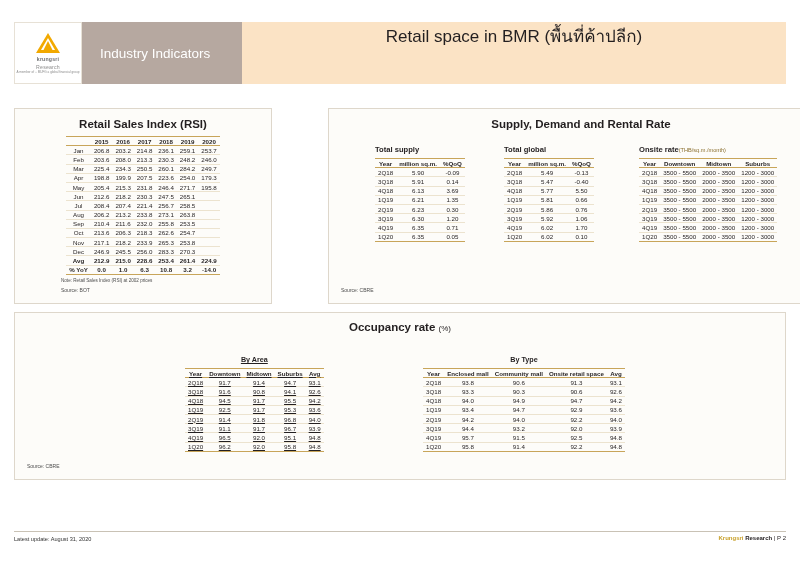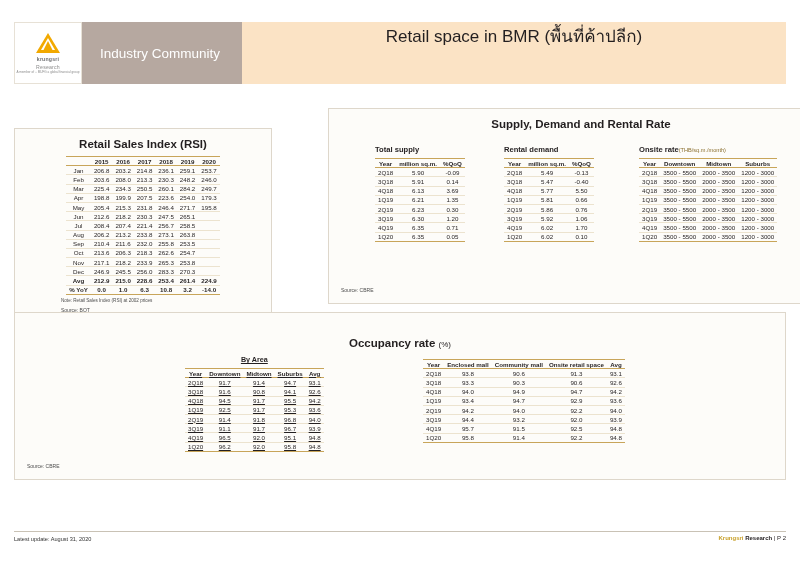--- a/index.html
+++ b/index.html
@@ -79,28 +79,28 @@
           <path d="M13 6 L20 18 L6 18 Z" fill="#ffffff"></path>
           <path d="M13 9 L17.5 18 L8.5 18 Z" fill="#f2a900"></path>
         </svg>
       </span>
       <span class="logo-text">krungsri</span>
       <span class="logo-text" style="color:#8d8d8d;font-weight:normal">Research</span>
       <span class="logo-sub">A member of ○ MUFG
 a global financial group</span>
     </div>
     <div class="ind-box">
-      <span>Industry Community</span>
+      <span>Industry Indicators</span>
     </div>
     <div class="title-box">
       <span>Retail space in BMR (พื้นที่ค้าปลีก)</span>
     </div>
   </div>
 
-  <div class="panel" style="left:14px; top:108px; width:258px; height:196px;margin-top:20px;">
+  <div class="panel" style="left:14px; top:108px; width:258px; height:196px;">
     <div class="panel-title" style="margin-top:9px;">Retail Sales Index (RSI)</div>
     <div style="display:flex;justify-content:center;margin-top:6px;">
       <table class="grid rsi-table">
         <thead>
           <tr>
               <th class="lbl"></th>
               <th>2015</th>
               <th>2016</th>
               <th>2017</th>
               <th>2018</th>
@@ -294,21 +294,21 @@
             <tr>
               <td class="lbl">1Q20</td>
               <td>6.35</td>
               <td>0.05</td>
             </tr>
           </tbody>
       </table>
     </div>
 
     <div style="position:absolute; left:175px; top:36px;">
-      <div class="sub-head">Rental demand</div>
+      <div class="sub-head">Total global</div>
       <table class="grid" style="margin-top:4px;">
         <thead>
             <tr>
               <th class="lbl">Year</th>
               <th>million sq.m.</th>
               <th>%QoQ</th>
             </tr>
           </thead>
         <tbody>
             <tr>
@@ -418,21 +418,21 @@
               <td>1200 - 3000</td>
             </tr>
           </tbody>
       </table>
     </div>
 
     <div class="source" style="position:absolute; left:12px; bottom:10px;">Source: CBRE</div>
   </div>
 
   <div class="panel" style="left:14px; top:312px; width:772px; height:168px;">
-    <div class="panel-title" style="margin-top:24px;">
+    <div class="panel-title" style="margin-top:8px;">
       <span>Occupancy rate</span>
       <span style="font-weight:normal;font-size:8px;">(%)</span>
     </div>
 
     <div style="position:absolute; left:170px; top:42px;text-decoration:underline;">
       <div class="occ-sub">By Area</div>
       <table class="grid" style="margin-top:4px;">
         <thead>
             <tr>
               <th class="lbl">Year</th>
@@ -497,20 +497,21 @@
               <td>96.2</td>
               <td>92.0</td>
               <td>95.8</td>
               <td>94.8</td>
             </tr>
           </tbody>
       </table>
     </div>
 
     <div style="position:absolute; left:408px; top:42px;">
+      <div class="occ-sub">By Type</div>
       <table class="grid" style="margin-top:4px;">
         <thead>
             <tr>
               <th class="lbl">Year</th>
               <th>Enclosed mall</th>
               <th>Community mall</th>
               <th>Onsite retail space</th>
               <th>Avg</th>
             </tr>
           </thead>

